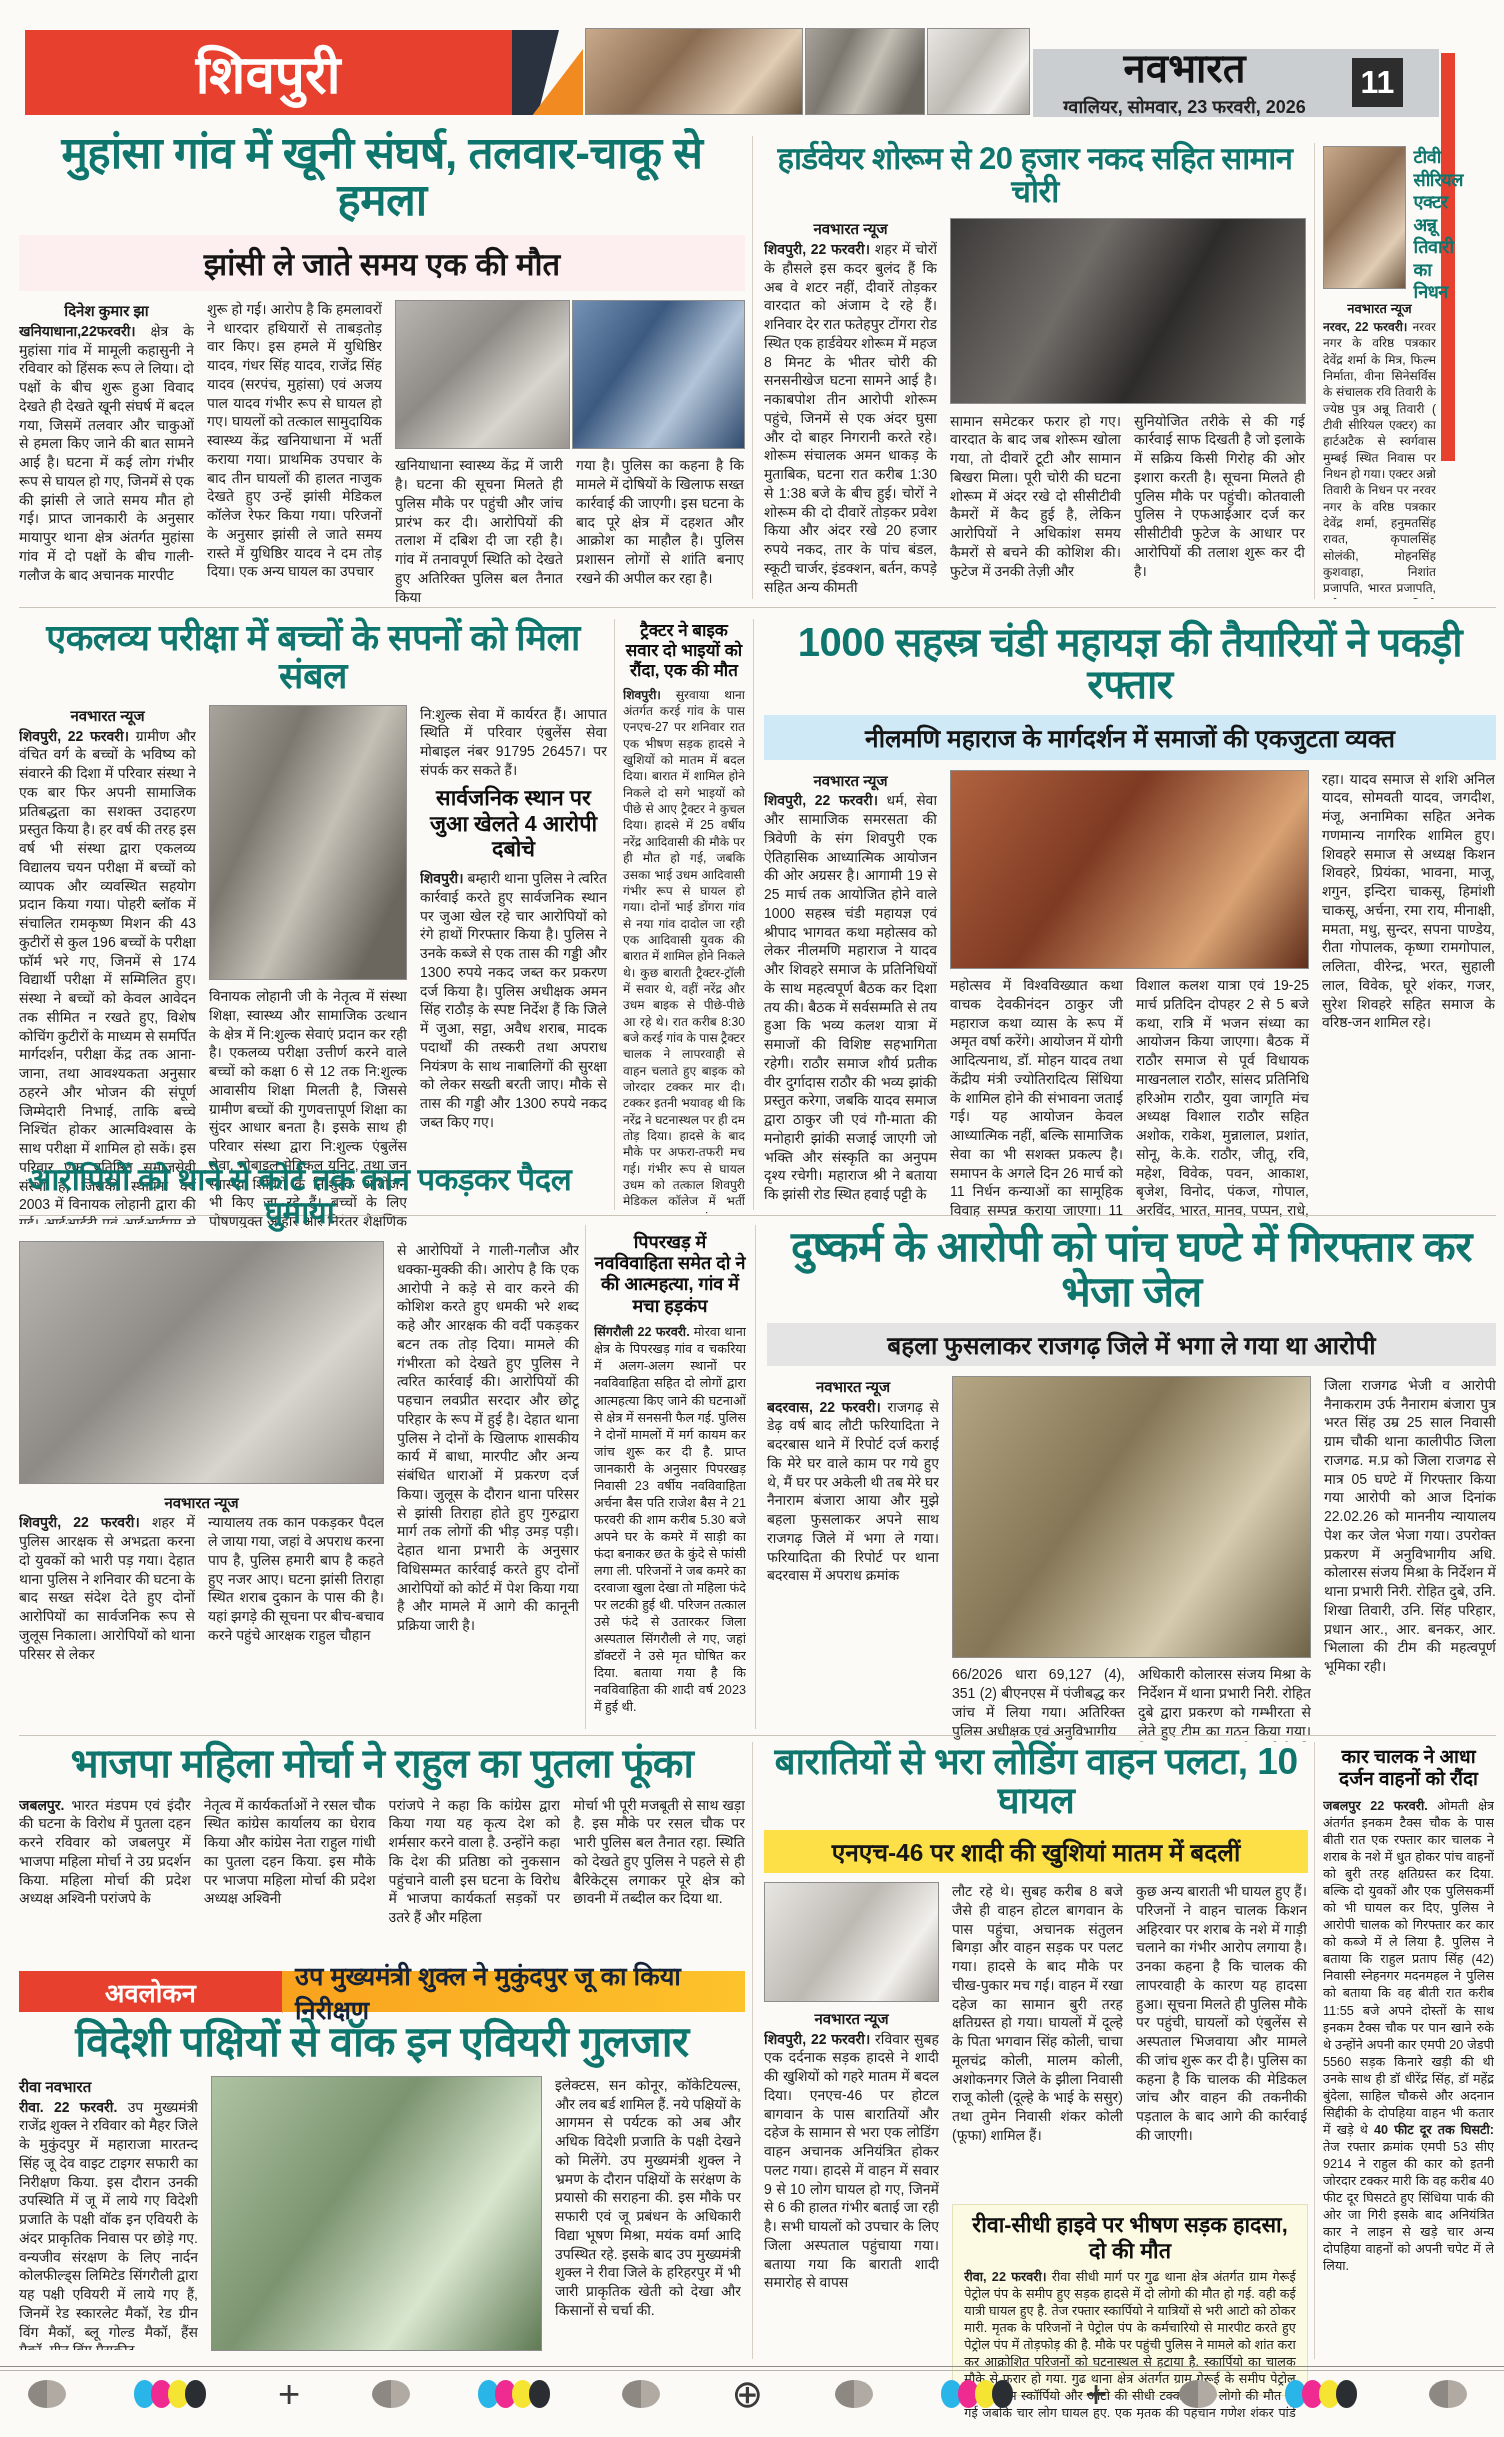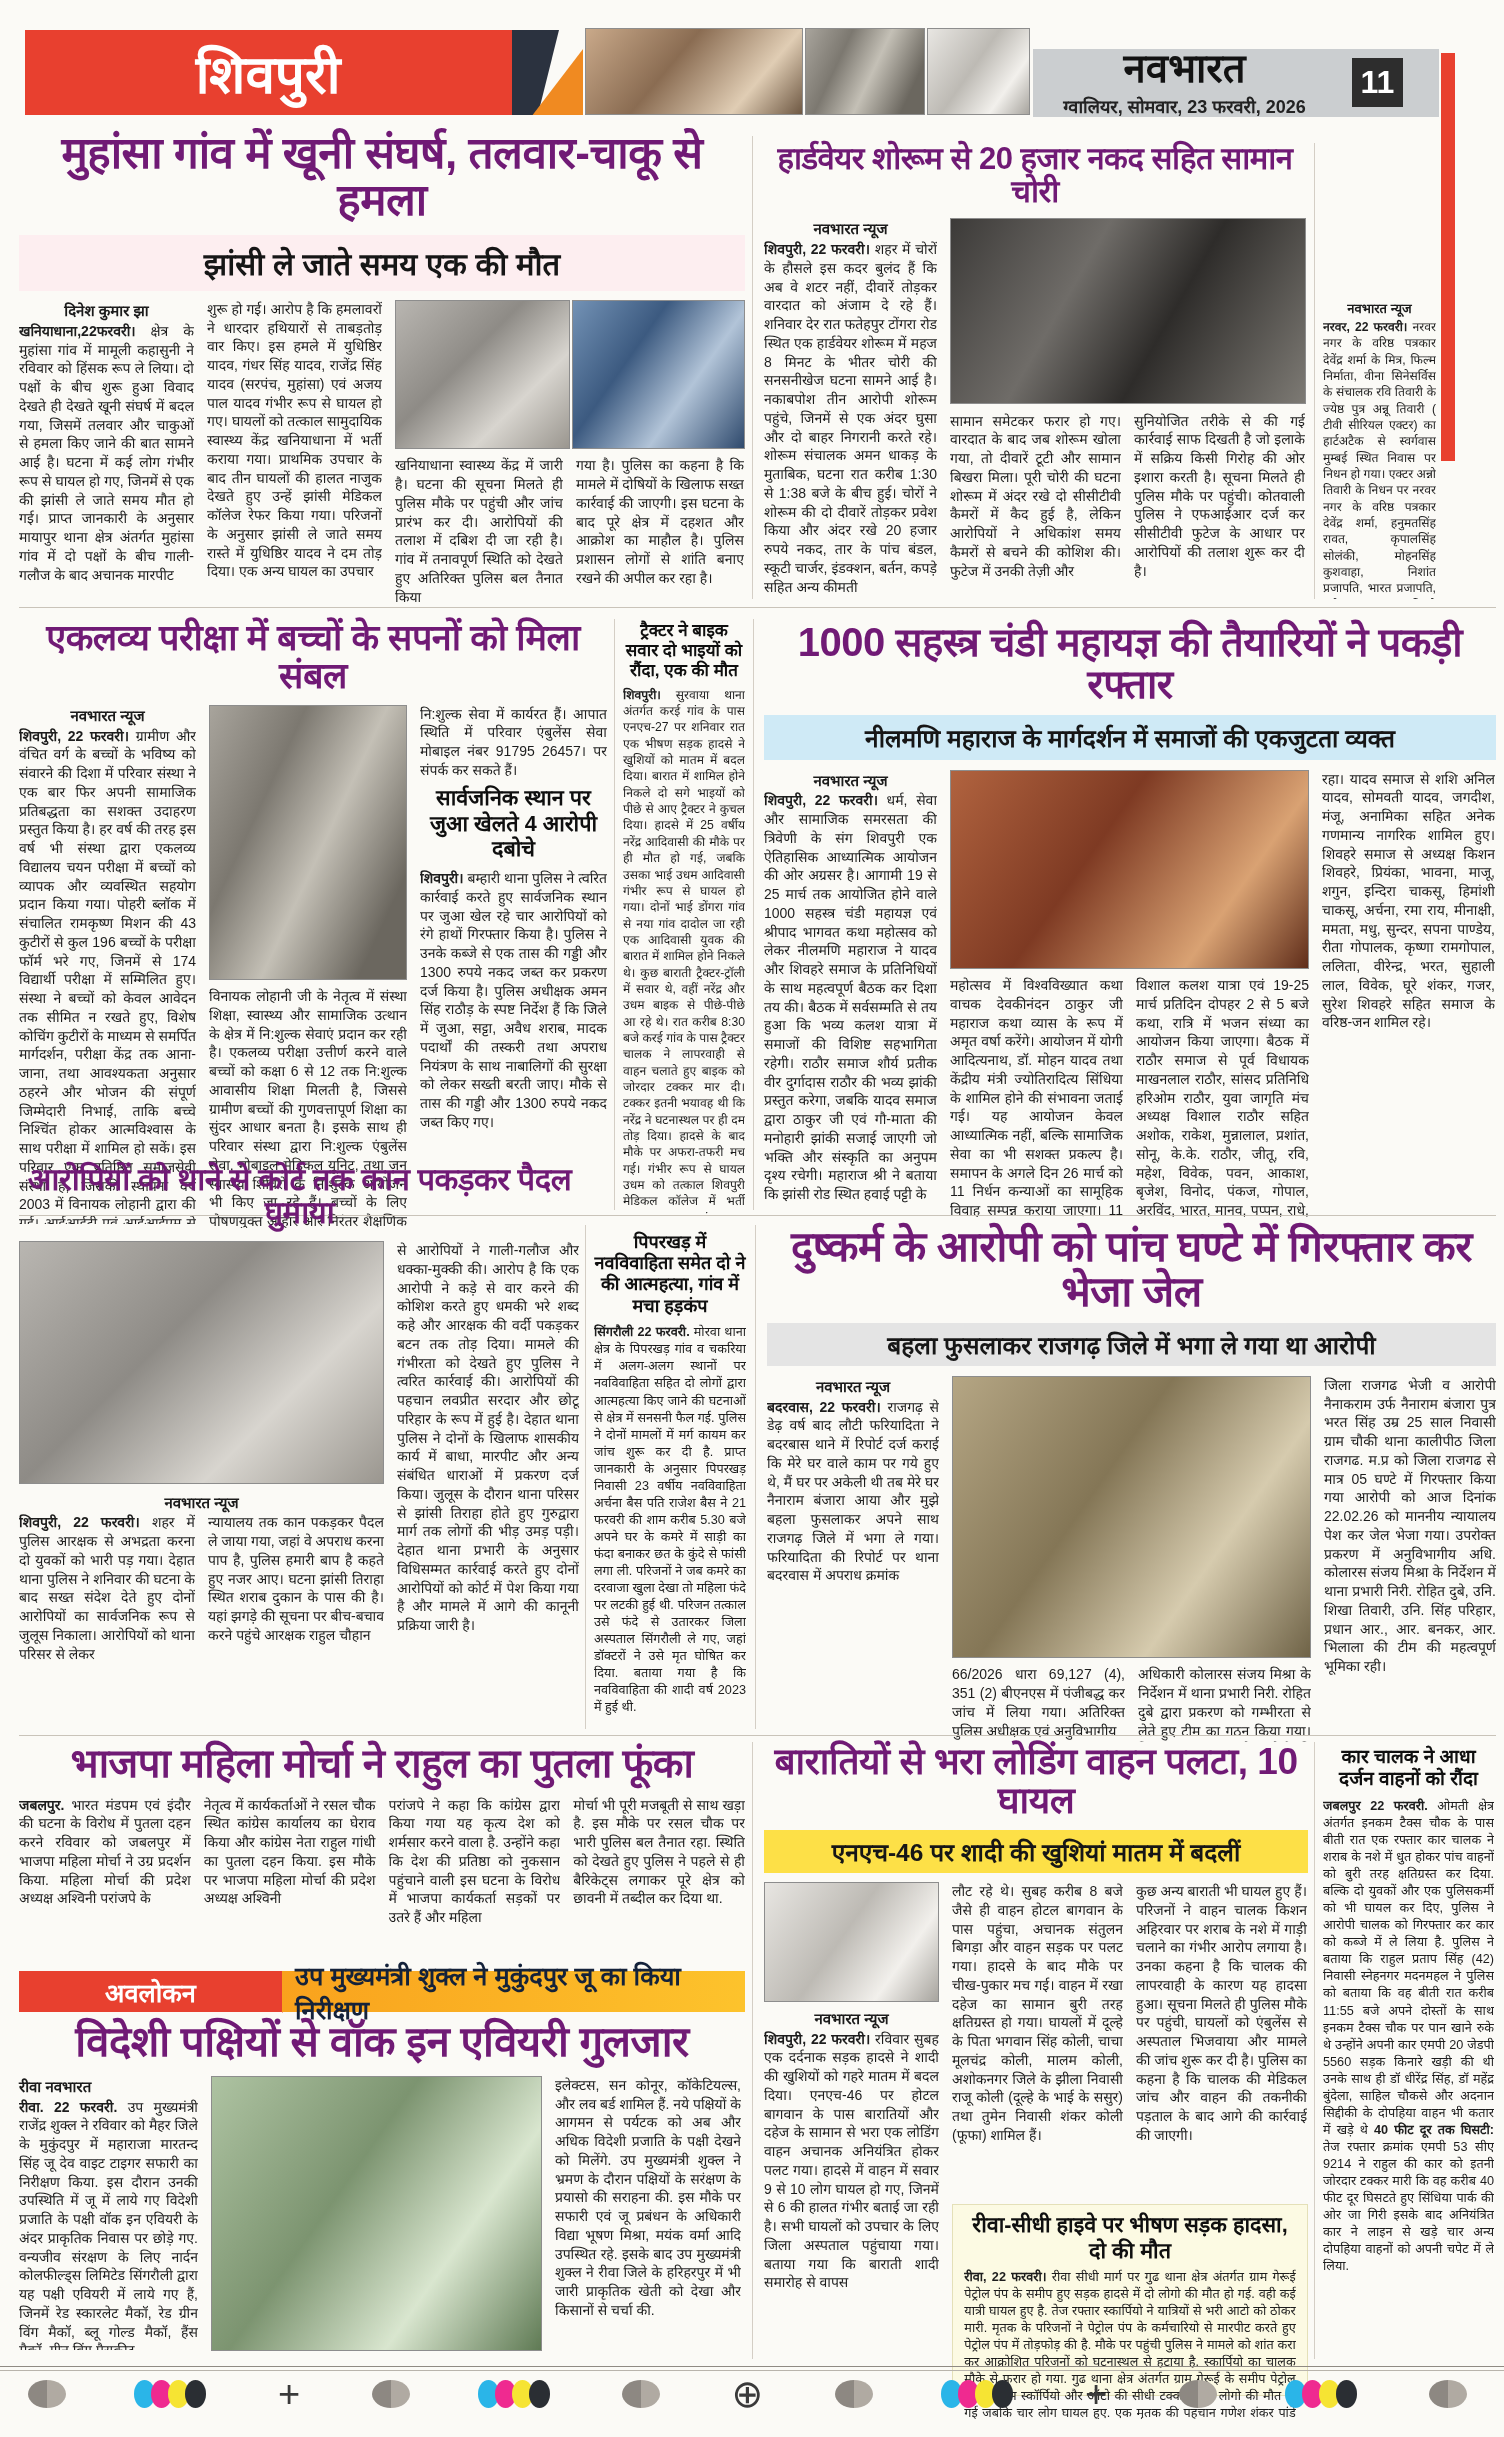--- a/index.html
+++ b/index.html
@@ -1,19 +1,19 @@
 <!DOCTYPE html>
 <html style="font-size:15px"><head>
 <meta charset="utf-8">
 <style>
   html,body{margin:0;padding:0;background:#ffffff;}
   .page{position:relative;width:1505px;height:2438px;background:#fbfaf6;
         font-family:"Liberation Sans","DejaVu Sans",sans-serif;color:#1b1b1b;overflow:hidden;}
   .abs{position:absolute;}
-  .hl{font-weight:bold;color:#701a75;line-height:1.06;letter-spacing:-0.5px;}
+  .hl{font-weight:bold;color:#0f766e;line-height:1.06;letter-spacing:-0.5px;}
   .shl{font-weight:bold;color:#0f0f0f;line-height:1.18;text-align:center;}
   .bar{display:flex;align-items:center;justify-content:center;font-weight:bold;color:#161616;}
   .bt{font-size:14px;line-height:1.34;text-align:justify;color:#1d1d1d;overflow:hidden;}
   .by{font-weight:bold;text-align:center;font-size:15px;margin:0 0 1.9px 0;}
   .cols{display:flex;}
   .ph{border:0.9px solid #8d8d8d;box-sizing:border-box;}
   .vline{position:absolute;width:0.9px;background:#d4cec5;}
   .hline{position:absolute;height:0.9px;background:#c9c3b9;}
   
   .edition-box{background:#e8402f;display:flex;align-items:center;justify-content:center;}
@@ -107,20 +107,26 @@
         <div class="ph g-dark" style="width:356px;height:186px;"></div>
         <div class="cols" style="gap:13px;margin-top:7.5px;">
           <div class="bt" style="width:171px;height:192px;">सामान समेटकर फरार हो गए। वारदात के बाद जब शोरूम खोला गया, तो दीवारें टूटी और सामान बिखरा मिला। पूरी चोरी की घटना शोरूम में अंदर रखे दो सीसीटीवी कैमरों में कैद हुई है, लेकिन आरोपियों ने अधिकांश समय कैमरों से बचने की कोशिश की। फुटेज में उनकी तेज़ी और</div>
           <div class="bt" style="width:171px;height:192px;">सुनियोजित तरीके से की गई कार्रवाई साफ दिखती है जो इलाके में सक्रिय किसी गिरोह की ओर इशारा करती है। सूचना मिलते ही पुलिस मौके पर पहुंची। कोतवाली पुलिस ने एफआईआर दर्ज कर सीसीटीवी फुटेज के आधार पर आरोपियों की तलाश शुरू कर दी है।</div>
         </div>
       </div>
     </div>
   </div>
   <div class="vline" style="left:1314px;top:143px;height:456px;"></div>
 
+  <div class="abs" style="left:1323px;top:146px;width:113px;">
+    <div class="cols" style="gap:7.5px;">
+      <div class="ph g-warm" style="width:83px;height:143px;flex:none;"></div>
+      <div class="hl" style="font-size:18px;line-height:1.25;">टीवी सीरियल एक्टर अन्नू तिवारी का निधन</div>
+    </div>
+  </div>
   <div class="abs" style="left:1323px;top:299px;width:113px;">
     <p class="by" style="font-size:13px;">नवभारत न्यूज</p>
     <div class="bt" style="height:280px;font-size:12.2px;"><b class="inb">नरवर, 22 फरवरी।</b> <span>नरवर नगर के वरिष्ठ पत्रकार देवेंद्र शर्मा के मित्र, फिल्म निर्माता, वीना सिनेसर्विस के संचालक रवि तिवारी के ज्येष्ठ पुत्र अन्नू तिवारी ( टीवी सीरियल एक्टर) का हार्टअटैक से स्वर्गवास मुम्बई स्थित निवास पर निधन हो गया। एक्टर अन्नो तिवारी के निधन पर नरवर नगर के वरिष्ठ पत्रकार देवेंद्र शर्मा, हनुमतसिंह रावत, कृपालसिंह सोलंकी, मोहनसिंह कुशवाहा, निशांत प्रजापति, भारत प्रजापति, गणेश कुशवाहा आदि ने उन्हें श्रद्धांजलि अर्पित कर विदाई दी ।</span></div>
   </div>
 
   <div class="hline" style="left:19px;top:607px;width:1477px;"></div>
 
   <div class="abs" style="left:19px;top:619px;width:588px;">
     <div class="hl" style="font-size:36px;text-align:center;">एकलव्य परीक्षा में बच्चों के सपनों को मिला संबल</div>
     <div class="cols" style="margin-top:9.4px;gap:13px;">

